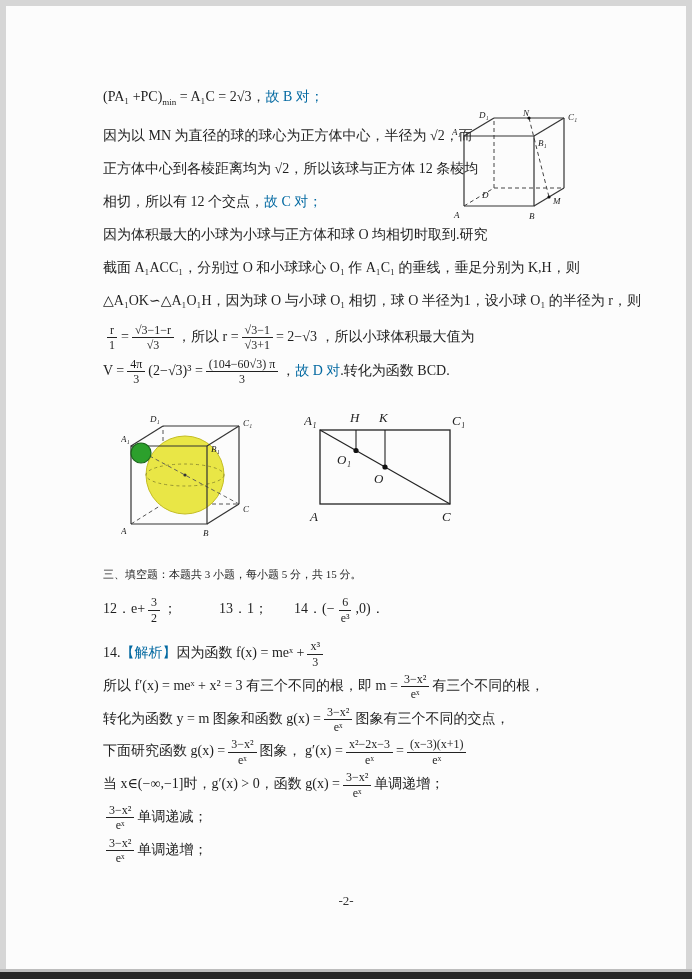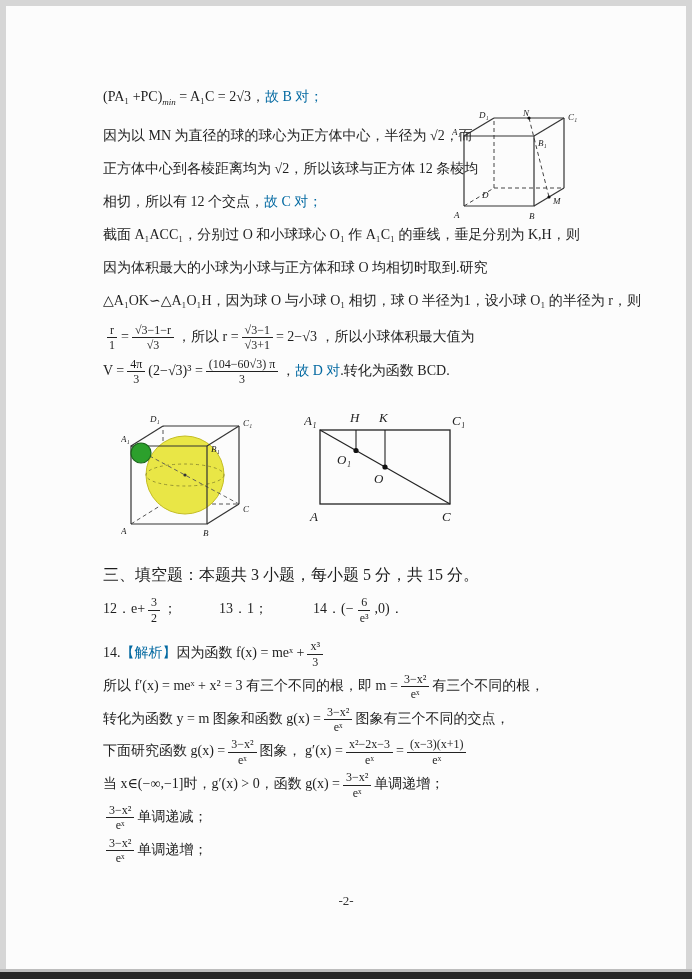--- a/index.html
+++ b/index.html
@@ -12,37 +12,37 @@
     color:#1e1e1e; overflow:hidden;
   }
   .bottom-gray { position:absolute; left:0; bottom:7px; width:100%; height:3px; background:#bdbdbd; }
   .bottom-bar  { position:absolute; left:0; bottom:0;  width:100%; height:7px; background:#262626; }
 
   .content { position:absolute; left:103px; top:86px; width:505px; }
 
   .ln  { font-size:14px; line-height:21px; margin-bottom:12px; white-space:nowrap; }
   .lnf { font-size:14px; line-height:21px; margin-bottom:4px;  white-space:nowrap; }
   .red { color:#0369a1; }
-  sub.mini { font-size:9px;font-style:italic; }
+  sub.mini { font-size:9px; }
 
   .frac { display:inline-flex; flex-direction:column; align-items:center;
           vertical-align:middle; margin:0 3px; font-size:12px; line-height:1.2; }
   .frac .fn { border-bottom:1px solid #222; padding:0 3px; }
   .frac .fd { padding:0 3px; }
 
   .fig-small-cube { position:absolute; left:452px; top:108px; }
 
   .figrow { display:flex; align-items:flex-start; margin:14px 0 0 18px; }
   .figrow .gap { width:48px; }
   .fig-section-wrap { margin-top:8px; }
 
-  .sec-header { font-size:16px; margin-top:22px; margin-bottom:0; }
+  .sec-header { font-size:11px; margin-top:22px; margin-bottom:0; }
   .answers { margin-top:10px; white-space:nowrap; font-size:14px;font-family:Liberation Serif, serif; }
   .answers .it12 { margin-right:42px; }
-  .answers .it13 { margin-right:45px; }
+  .answers .it13 { margin-right:26px; }
   .sol14 { margin-top:14px; }
   .sol14 .lnf { margin-bottom:3px; }
 
   .footer { position:absolute; left:0; top:893px; width:100%; text-align:center;
             font-size:13px; color:#333; }
 
   svg text { font-family:"Liberation Serif","DejaVu Serif",serif; font-style:italic; fill:#222; }
 </style>
 </head>
 <body>
@@ -80,22 +80,22 @@
   <div class="content">
 
     <div class="ln">
       <span>(PA₁ +PC)</span><sub class="mini">min</sub><span> = A₁C = 2√3，</span><span class="red">故 B 对；</span>
     </div>
     <div class="ln">因为以 MN 为直径的球的球心为正方体中心，半径为 √2，而</div>
     <div class="ln">正方体中心到各棱距离均为 √2，所以该球与正方体 12 条棱均</div>
     <div class="ln">
       <span>相切，所以有 12 个交点，</span><span class="red">故 C 对；</span>
     </div>
+    <div class="ln">因为体积最大的小球为小球与正方体和球 O 均相切时取到.研究</div>
     <div class="ln">截面 A₁ACC₁，分别过 O 和小球球心 O₁ 作 A₁C₁ 的垂线，垂足分别为 K,H，则</div>
-    <div class="ln">因为体积最大的小球为小球与正方体和球 O 均相切时取到.研究</div>
     <div class="ln">△A₁OK∽△A₁O₁H，因为球 O 与小球 O₁ 相切，球 O 半径为1，设小球 O₁ 的半径为 r，则</div>
 
     <div class="lnf">
       <span class="frac">
           <span class="fn">r</span>
           <span class="fd">1</span>
         </span><span>=</span><span class="frac">
           <span class="fn">√3−1−r</span>
           <span class="fd">√3</span>
         </span><span>，所以 r =</span><span class="frac">

